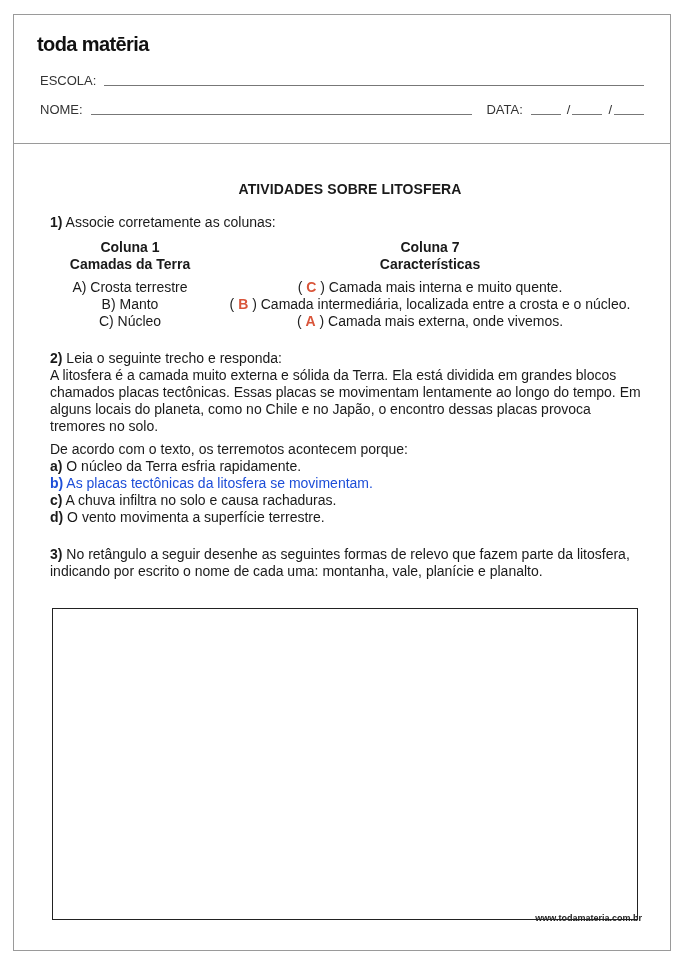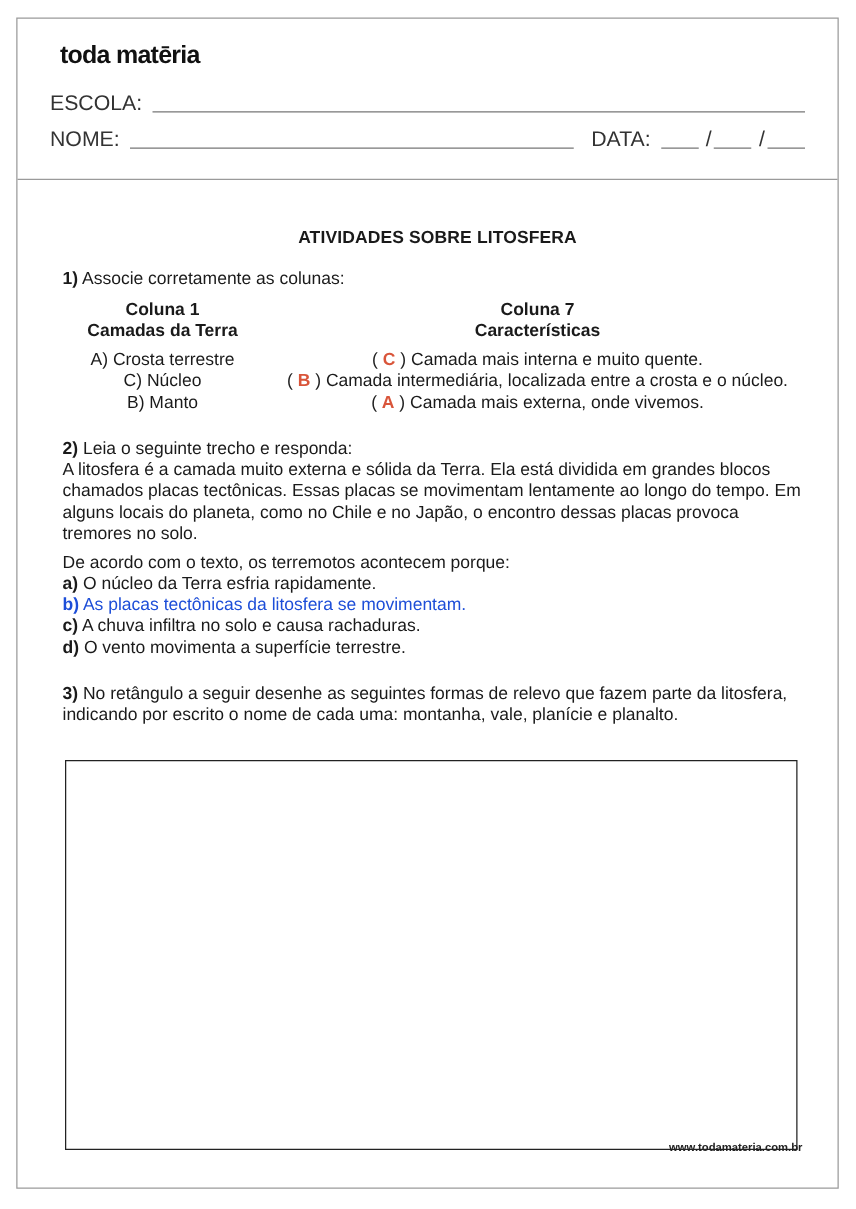--- a/index.html
+++ b/index.html
@@ -2,24 +2,24 @@
 <html><head>
 <meta charset="utf-8">
 <style>
   html, body { margin: 0; padding: 0; background: #ffffff; }
   body { width: 685px; height: 967px; position: relative; overflow: hidden;
          font-family: "Liberation Sans", "DejaVu Sans", sans-serif; color: #1a1a1a; }
   .sheet { position: absolute; left: 13px; top: 14px; width: 658px; height: 937px;
            border: 1px solid #9a9a9a; box-sizing: border-box; }
   .header { position: absolute; left: 0; top: 0; width: 100%; height: 129px;
             border-bottom: 1px solid #9a9a9a; box-sizing: border-box; }
-  .logo { position: absolute; left: 34px; top: 18px; font-size: 20px; font-weight: bold;
+  .logo { position: absolute; left: 23px; top: 18px; font-size: 20px; font-weight: bold;
           letter-spacing: -0.6px; color: #111; text-align: center; }
-  .field-row { position: absolute; left: 26px; right: 26px; display: flex; align-items: center;
-               font-size: 17px; color: #333; }
+  .field-row { position: absolute; left: 26px; right: 26px; display: flex; align-items: flex-start;
+               font-size: 13px; color: #333; }
   .field-row.escola { top: 58px; }
   .field-row.nome { top: 87px; }
   .line { border-bottom: 1px solid #777; height: 12px; margin-left: 8px; }
   .grow { flex: 1; }
   .date-label { margin-left: 14px; }
   .date-seg { width: 30px; }
   .slash { margin: 0 2px 0 6px; }
 
   .content { position: absolute; left: 36px; top: 166px; width: 600px; font-size: 14px; line-height: 17px; }
   .title { text-align: center; font-weight: bold; font-size: 14px; margin: 0 0 16px 0; letter-spacing: 0.1px; }
@@ -66,22 +66,22 @@
     <div class="title">ATIVIDADES SOBRE LITOSFERA</div>
 
     <div>
       <p class="q"><span class="qnum">1)</span> <span>Associe corretamente as colunas:</span></p>
       <div class="cols">
         <div class="col1">
           <div class="colhead">Coluna 1</div>
           <div class="colhead">Camadas da Terra</div>
           <div class="gap6"></div>
           <span class="item">A) Crosta terrestre</span>
+          <span class="item">B) Manto</span>
           <span class="item">C) Núcleo</span>
-          <span class="item">B) Manto</span>
         </div>
         <div class="col2">
           <div class="colhead">Coluna 7</div>
           <div class="colhead">Características</div>
           <div class="gap6"></div>
           <span class="item"><span class="paren">( </span><span class="ans">C</span><span class="paren"> ) </span><span>Camada mais interna e muito quente.</span></span>
           <span class="item"><span class="paren">( </span><span class="ans">B</span><span class="paren"> ) </span><span>Camada intermediária, localizada entre a crosta e o núcleo.</span></span>
           <span class="item"><span class="paren">( </span><span class="ans">A</span><span class="paren"> ) </span><span>Camada mais externa, onde vivemos.</span></span>
         </div>
       </div>

